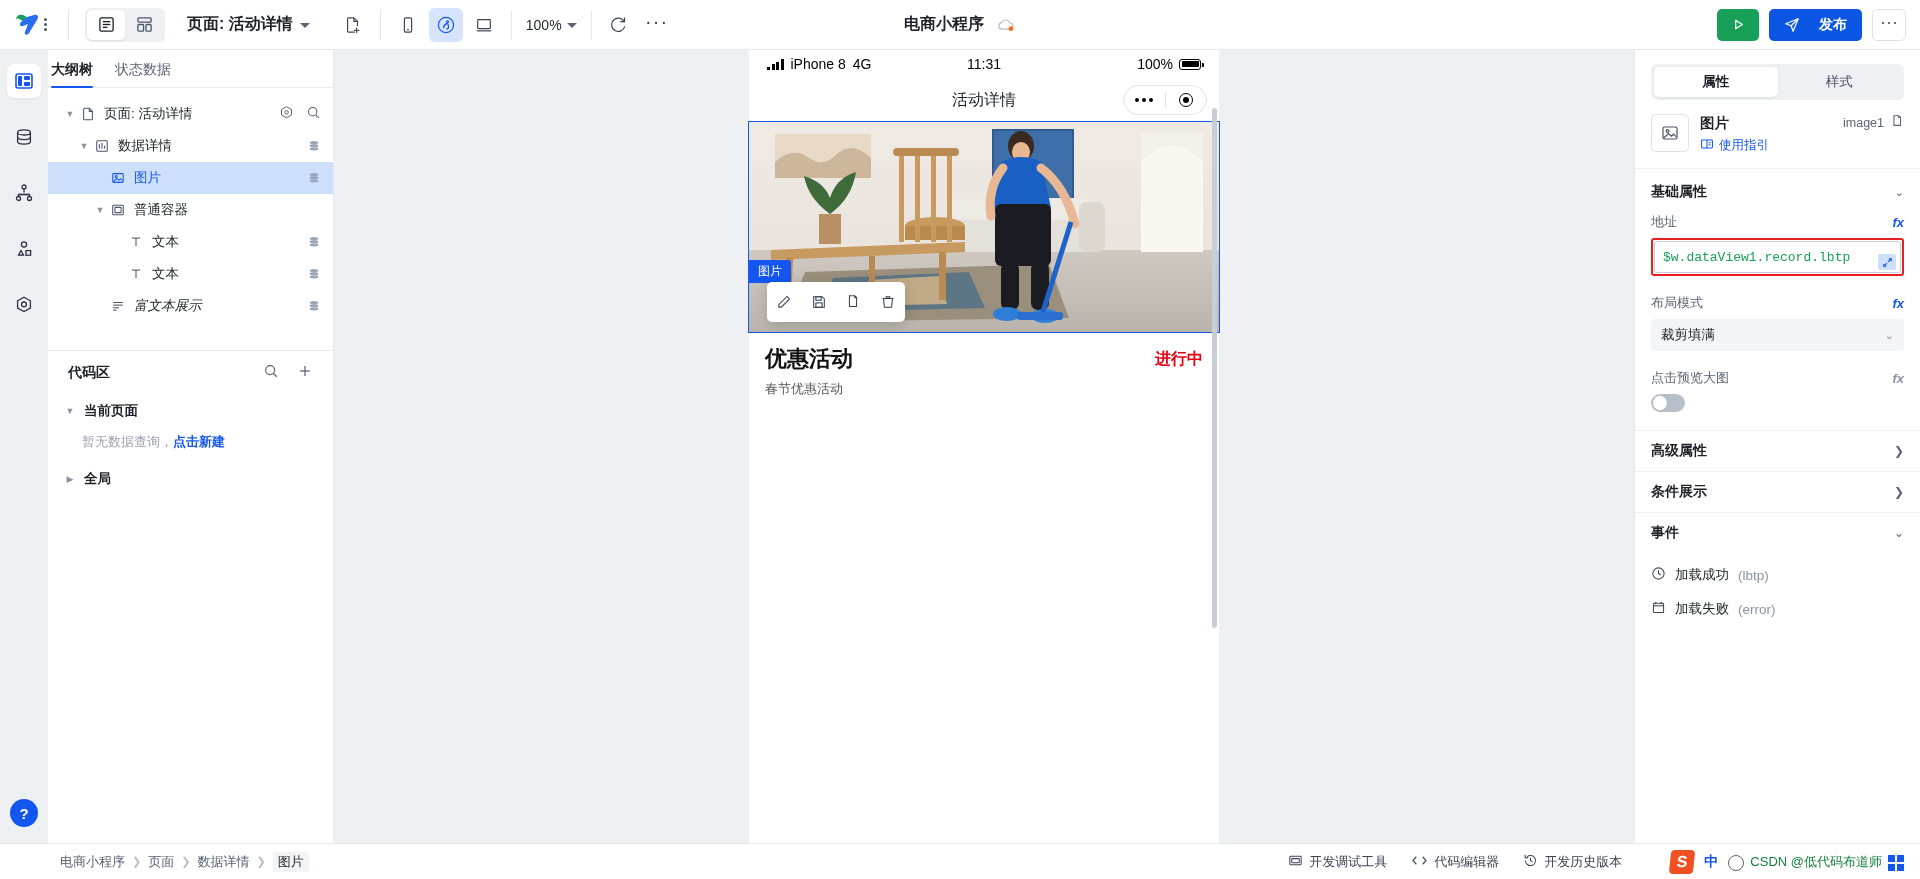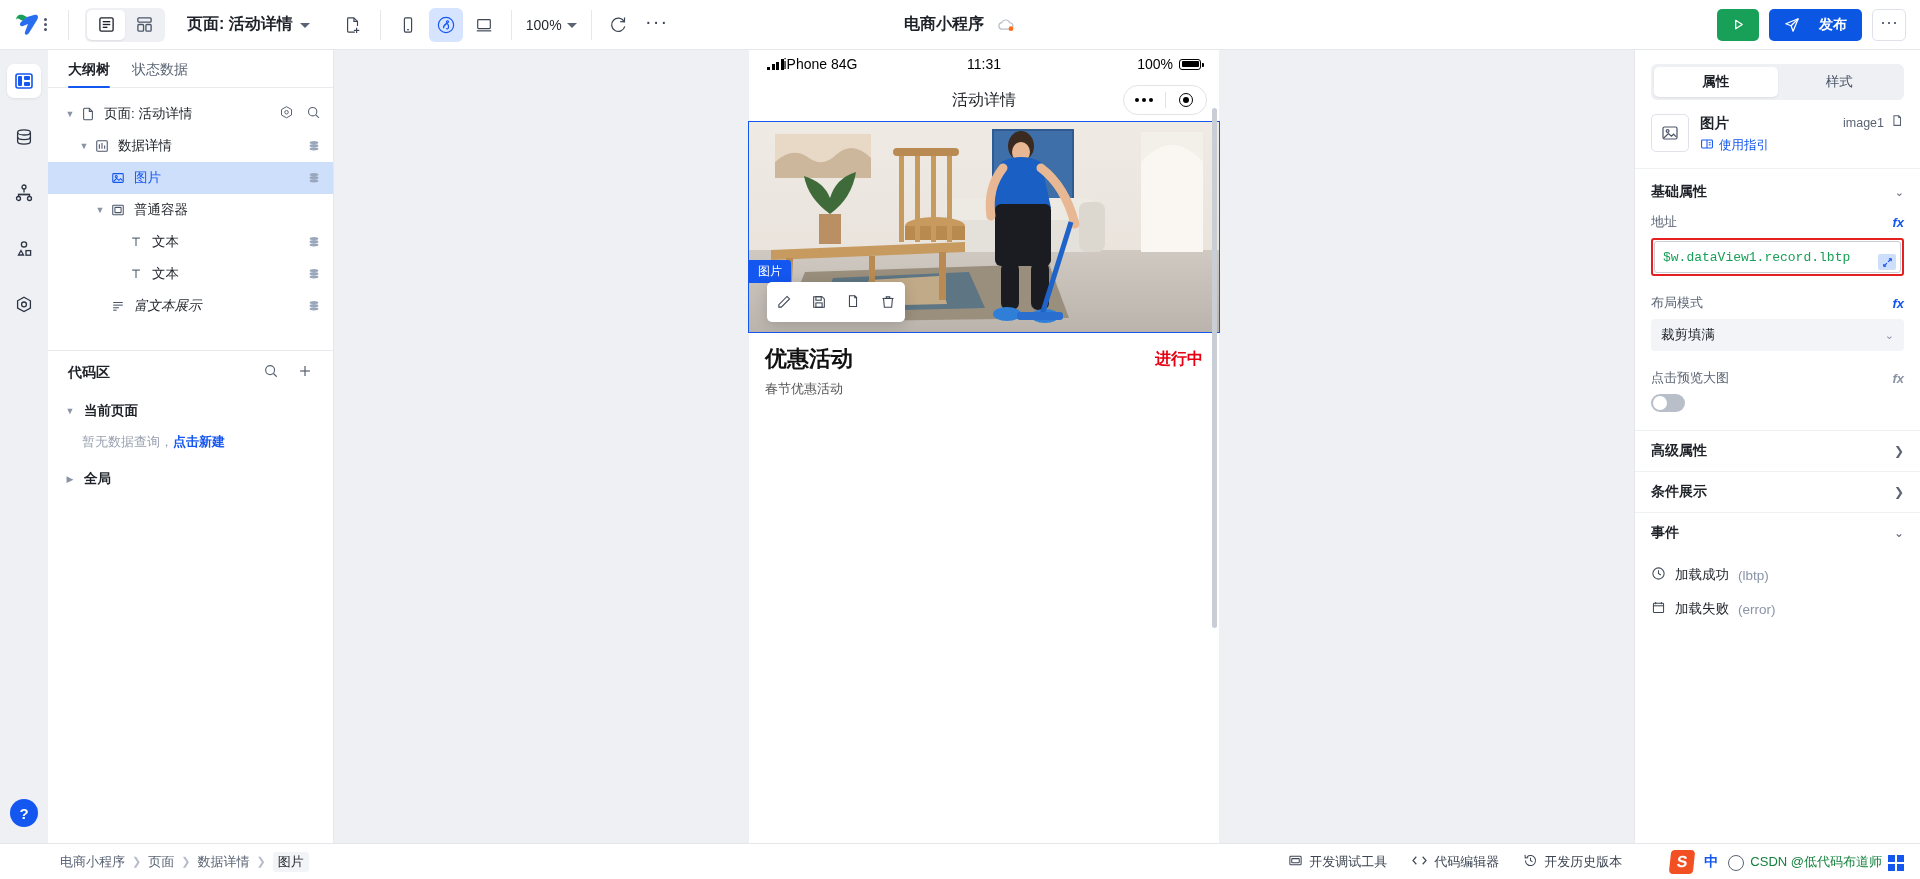--- a/index.html
+++ b/index.html
@@ -48,21 +48,21 @@
   .body { flex:1; display:flex; min-height:0; }
 
   
   .rail { width:48px; background:#eef0f4; display:flex; flex-direction:column; align-items:center; padding-top:14px; gap:22px; position:relative;}
   .rail-btn { width:34px; height:34px; display:flex; align-items:center; justify-content:center; border-radius:7px; color:#2c3444;}
   .rail-btn.active { background:#fff; color:#1456f0; box-shadow:0 1px 3px rgba(0,0,0,.07);}
   .rail-help { position:absolute; bottom:16px; width:28px; height:28px; border-radius:50%; background:#1456f0; color:#fff; display:flex; align-items:center; justify-content:center; font-size:15px; font-weight:700;}
 
   
   .leftpanel { width:286px; background:#fff; display:flex; flex-direction:column; border-right:1px solid #e5e7eb;}
-  .tabs { display:flex; gap:22px; padding:0 20px; height:38px; align-items:flex-end; border-bottom:1px solid #e8eaed;}
+  .tabs { display:flex; gap:22px; padding:0 3px; height:38px; align-items:flex-end; border-bottom:1px solid #e8eaed;}
   .tab { font-size:14px; color:#5a6474; padding-bottom:8px; position:relative; cursor:pointer;}
   .tab.active { color:#1f2329; font-weight:700;}
   .tab.active:after { content:""; position:absolute; left:0; right:0; bottom:-1px; height:2.5px; background:#1456f0; border-radius:2px;}
 
   .tree { padding:10px 0 0 0; flex:0 0 auto; height:262px; overflow:hidden;}
   .trow { height:32px; display:flex; align-items:center; font-size:13.5px; color:#1f2329; padding-right:12px; position:relative;}
   .trow.selected { background:#cddffb; color:#1456f0;}
   .trow.selected .tlabel { color:#1456f0;}
   .caret { width:16px; display:flex; align-items:center; justify-content:center; color:#8a94a6; font-size:9px;}
   .caret.empty { visibility:hidden;}
@@ -77,21 +77,21 @@
   .ca-acts { margin-left:auto; display:flex; align-items:center; gap:18px; color:#5a6474;}
   .ca-row { height:32px; display:flex; align-items:center; padding-left:14px; font-size:13.5px;}
   .ca-row .lbl { font-weight:700; color:#1f2329; margin-left:6px;}
   .ca-empty { font-size:13px; color:#9aa2b0; padding:6px 0 12px 34px;}
   .ca-empty a { color:#1456f0; text-decoration:none; font-weight:600;}
 
   
   .canvas { flex:1; background:#eef0f4; position:relative; display:flex; justify-content:center; overflow:hidden;}
   .phone { width:470px; background:#fff; height:100%; position:relative;}
   .statusbar { height:28px; display:flex; align-items:center; padding:0 18px; font-size:14px; color:#000;}
-  .sb-left { display:flex; align-items:center; }
+  .sb-left { display:flex; align-items:center; gap:7px;}
   .bars { display:flex; align-items:flex-end; gap:1.5px; height:11px;}
   .bars i { width:3px; background:#000; display:block;}
   .sb-mid { position:absolute; left:0; right:0; text-align:center; font-size:14px; pointer-events:none;}
   .sb-right { margin-left:auto; display:flex; align-items:center; gap:6px;}
   .battery { width:22px; height:11px; border:1.5px solid #000; border-radius:3px; position:relative; padding:1.5px;}
   .battery:after { content:""; position:absolute; right:-3.5px; top:3px; width:2px; height:4px; background:#000; border-radius:0 1px 1px 0;}
   .battery i { display:block; height:100%; width:100%; background:#000; border-radius:1px;}
 
   .navbar { height:44px; display:flex; align-items:center; justify-content:center; position:relative;}
   .navbar-title { font-size:16px; font-weight:500;}

